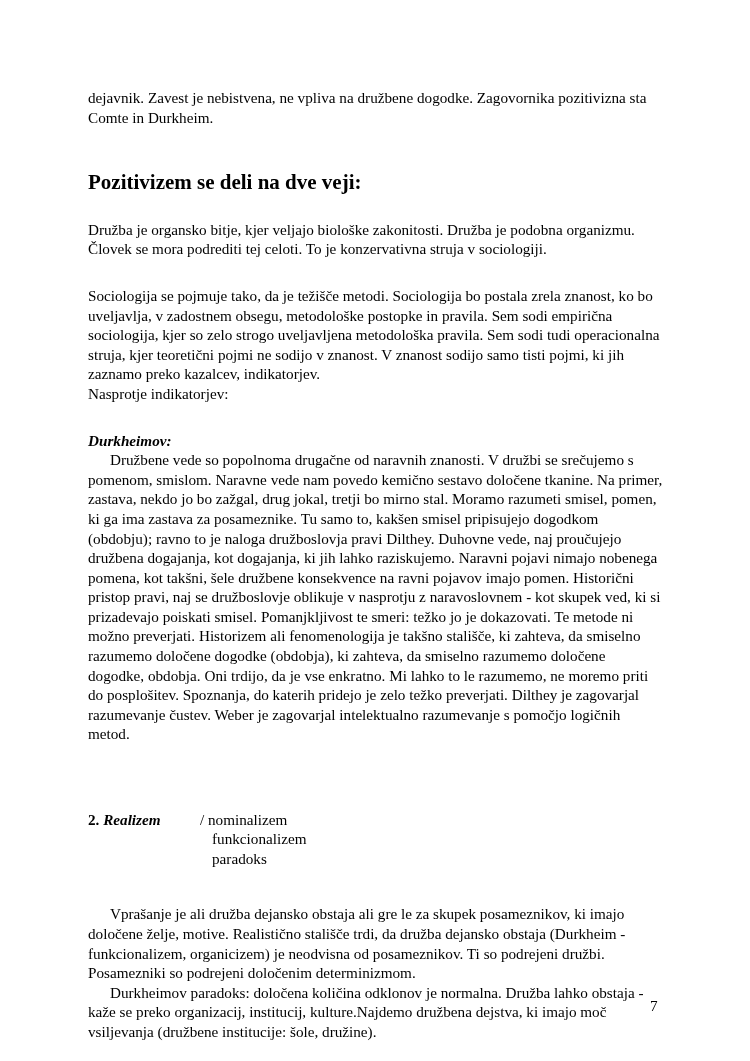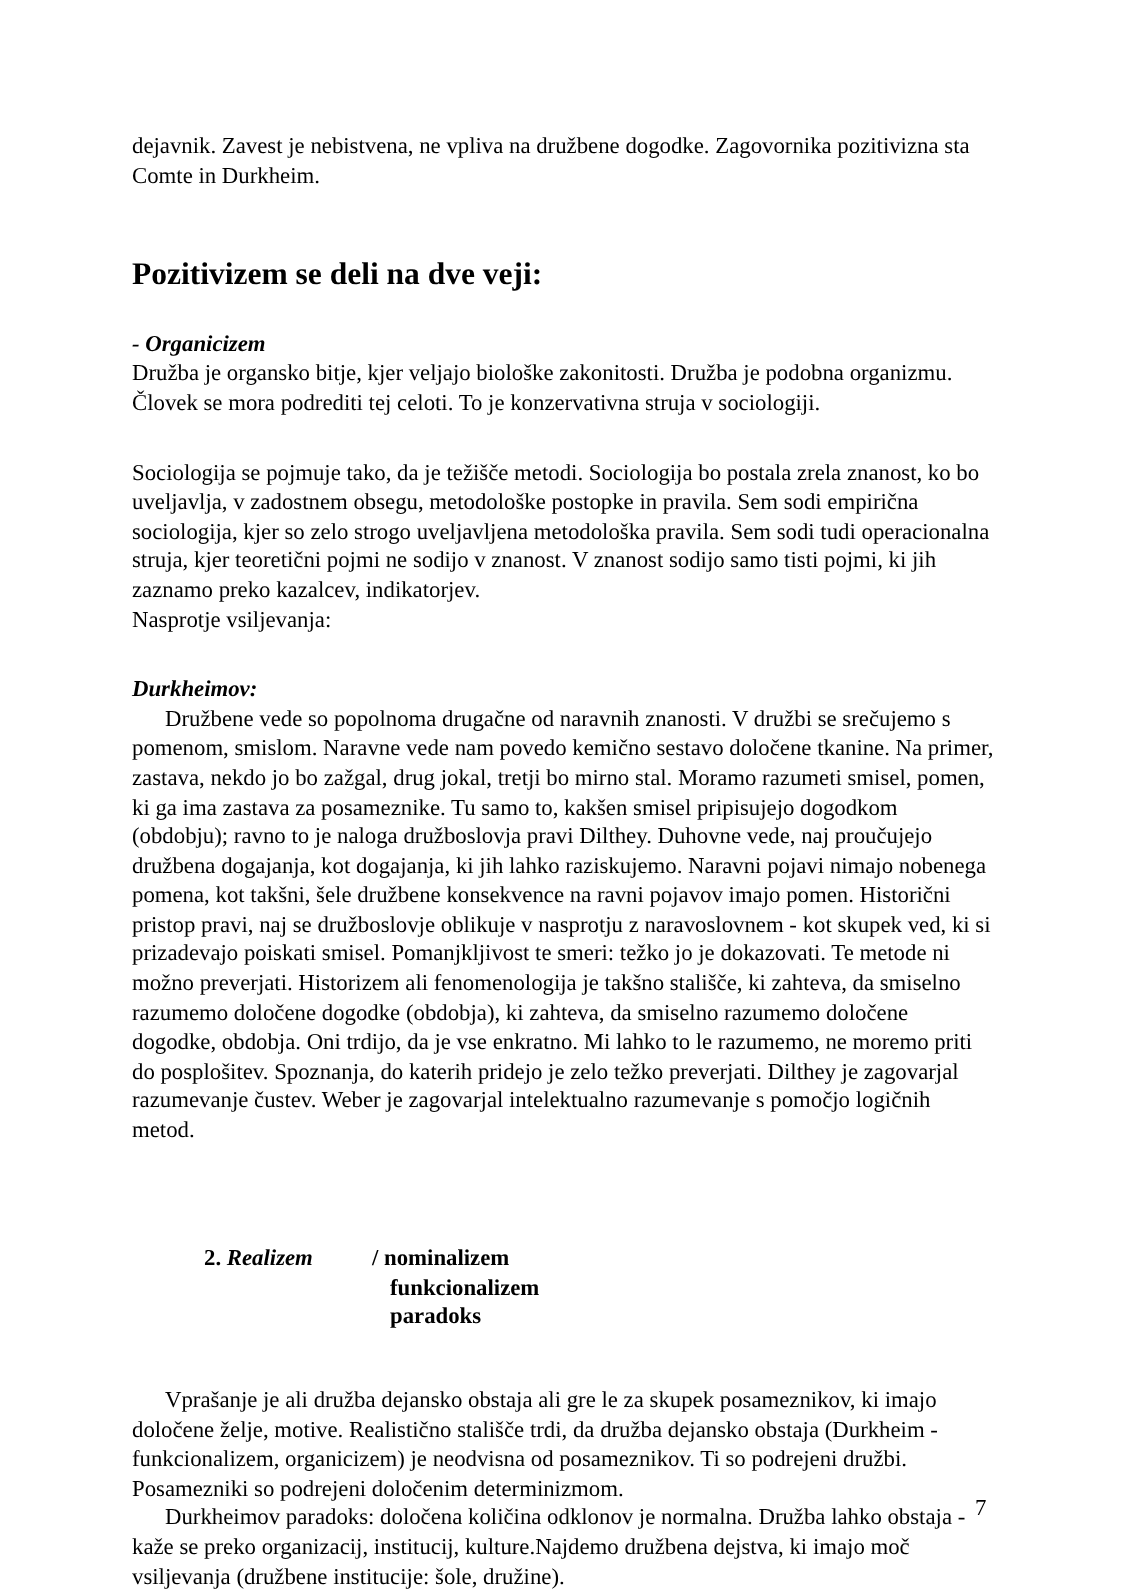--- a/index.html
+++ b/index.html
@@ -42,29 +42,28 @@
     font-weight: bold;
   }
   .indent-para {
     text-indent: 22px;
   }
   .realizem-row {
     display: flex;
     align-items: flex-start;
     font-size: 15.2px;
     line-height: 19.6px;
-    margin-left: 48px;
   }
   .realizem-label {
     width: 112px;
     flex: 0 0 112px;
     font-weight: bold;
   }
   .realizem-list {
-    font-weight: bold;
+    font-weight: normal;
   }
   .realizem-list .item-first { margin-left: 0; }
   .realizem-list .item-rest { margin-left: 12px; }
   .page-number {
     position: absolute;
     left: 650px;
     top: 996px;
     font-size: 15.2px;
     line-height: 19.6px;
   }
@@ -76,27 +75,26 @@
   <div class="content">
 
     <p class="block">dejavnik. Zavest je nebistvena, ne vpliva na družbene dogodke. Zagovornika pozitivizna sta Comte in Durkheim.</p>
 
     <div class="gap-xl"></div>
 
     <p class="heading">Pozitivizem se deli na dve veji:</p>
 
     <div class="gap-md"></div>
 
-    <p class="block bolditalic">- Organicizem</p>
     <p class="block">Družba je organsko bitje, kjer veljajo biološke zakonitosti. Družba je podobna organizmu. Človek se mora podrediti tej celoti. To je konzervativna struja v sociologiji.</p>
 
     <div class="gap-md"></div>
 
     <p class="block">Sociologija se pojmuje tako, da je težišče metodi. Sociologija bo postala zrela znanost, ko bo uveljavlja, v zadostnem obsegu, metodološke postopke in pravila. Sem sodi empirična sociologija, kjer so zelo strogo uveljavljena metodološka pravila. Sem sodi tudi operacionalna struja, kjer teoretični pojmi ne sodijo v znanost. V znanost sodijo samo tisti pojmi, ki jih zaznamo preko kazalcev, indikatorjev.</p>
-    <p class="block">Nasprotje vsiljevanja:</p>
+    <p class="block">Nasprotje indikatorjev:</p>
 
     <div class="gap-md"></div>
 
     <p class="block bolditalic">Durkheimov:</p>
     <p class="block indent-para">Družbene vede so popolnoma drugačne od naravnih znanosti. V družbi se srečujemo s pomenom, smislom. Naravne vede nam povedo kemično sestavo določene tkanine. Na primer, zastava, nekdo jo bo zažgal, drug jokal, tretji bo mirno stal. Moramo razumeti smisel, pomen, ki ga ima zastava za posameznike. Tu samo to, kakšen smisel pripisujejo dogodkom (obdobju); ravno to je naloga družboslovja pravi Dilthey. Duhovne vede, naj proučujejo družbena dogajanja, kot dogajanja, ki jih lahko raziskujemo. Naravni pojavi nimajo nobenega pomena, kot takšni, šele družbene konsekvence na ravni pojavov imajo pomen. Historični pristop pravi, naj se družboslovje oblikuje v nasprotju z naravoslovnem - kot skupek ved, ki si prizadevajo poiskati smisel. Pomanjkljivost te smeri: težko jo je dokazovati. Te metode ni možno preverjati. Historizem ali fenomenologija je takšno stališče, ki zahteva, da smiselno razumemo določene dogodke (obdobja), ki zahteva, da smiselno razumemo določene dogodke, obdobja. Oni trdijo, da je vse enkratno. Mi lahko to le razumemo, ne moremo priti do posplošitev. Spoznanja, do katerih pridejo je zelo težko preverjati. Dilthey je zagovarjal razumevanje čustev. Weber je zagovarjal intelektualno razumevanje s pomočjo logičnih metod.</p>
 
     <div class="gap-xl"></div>
     <div class="gap-sm"></div>
 
     <div class="realizem-row">

